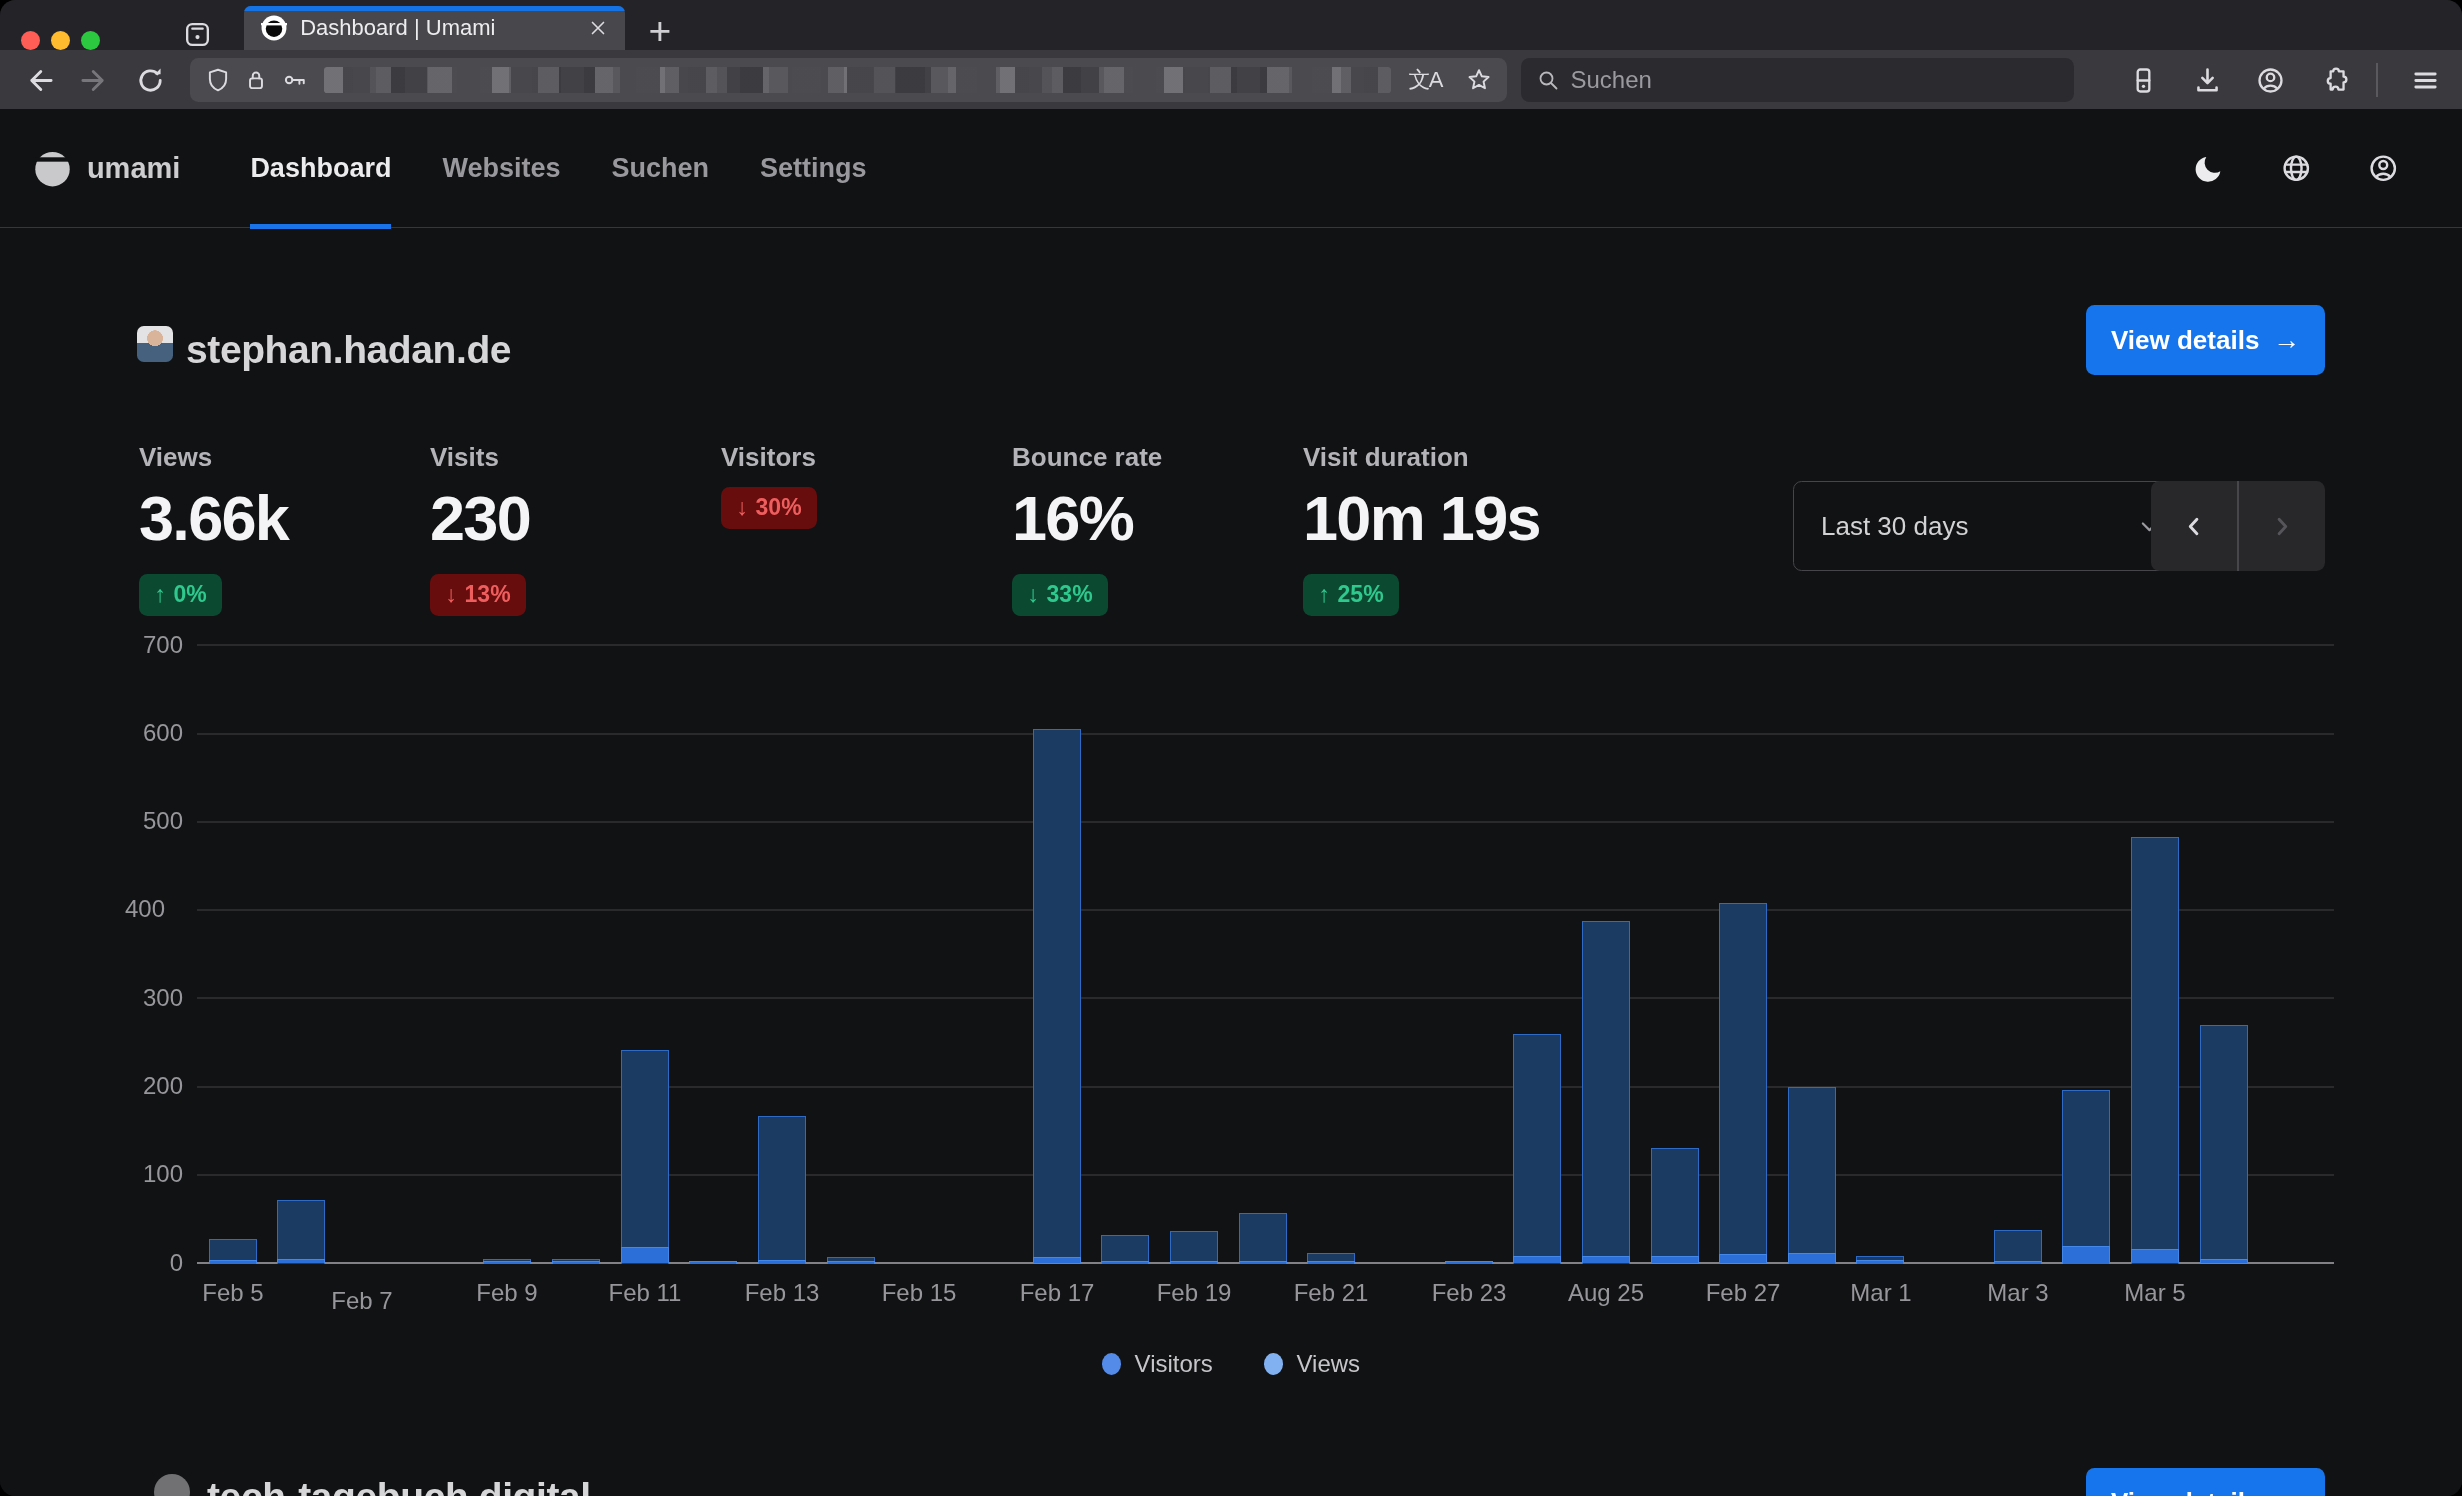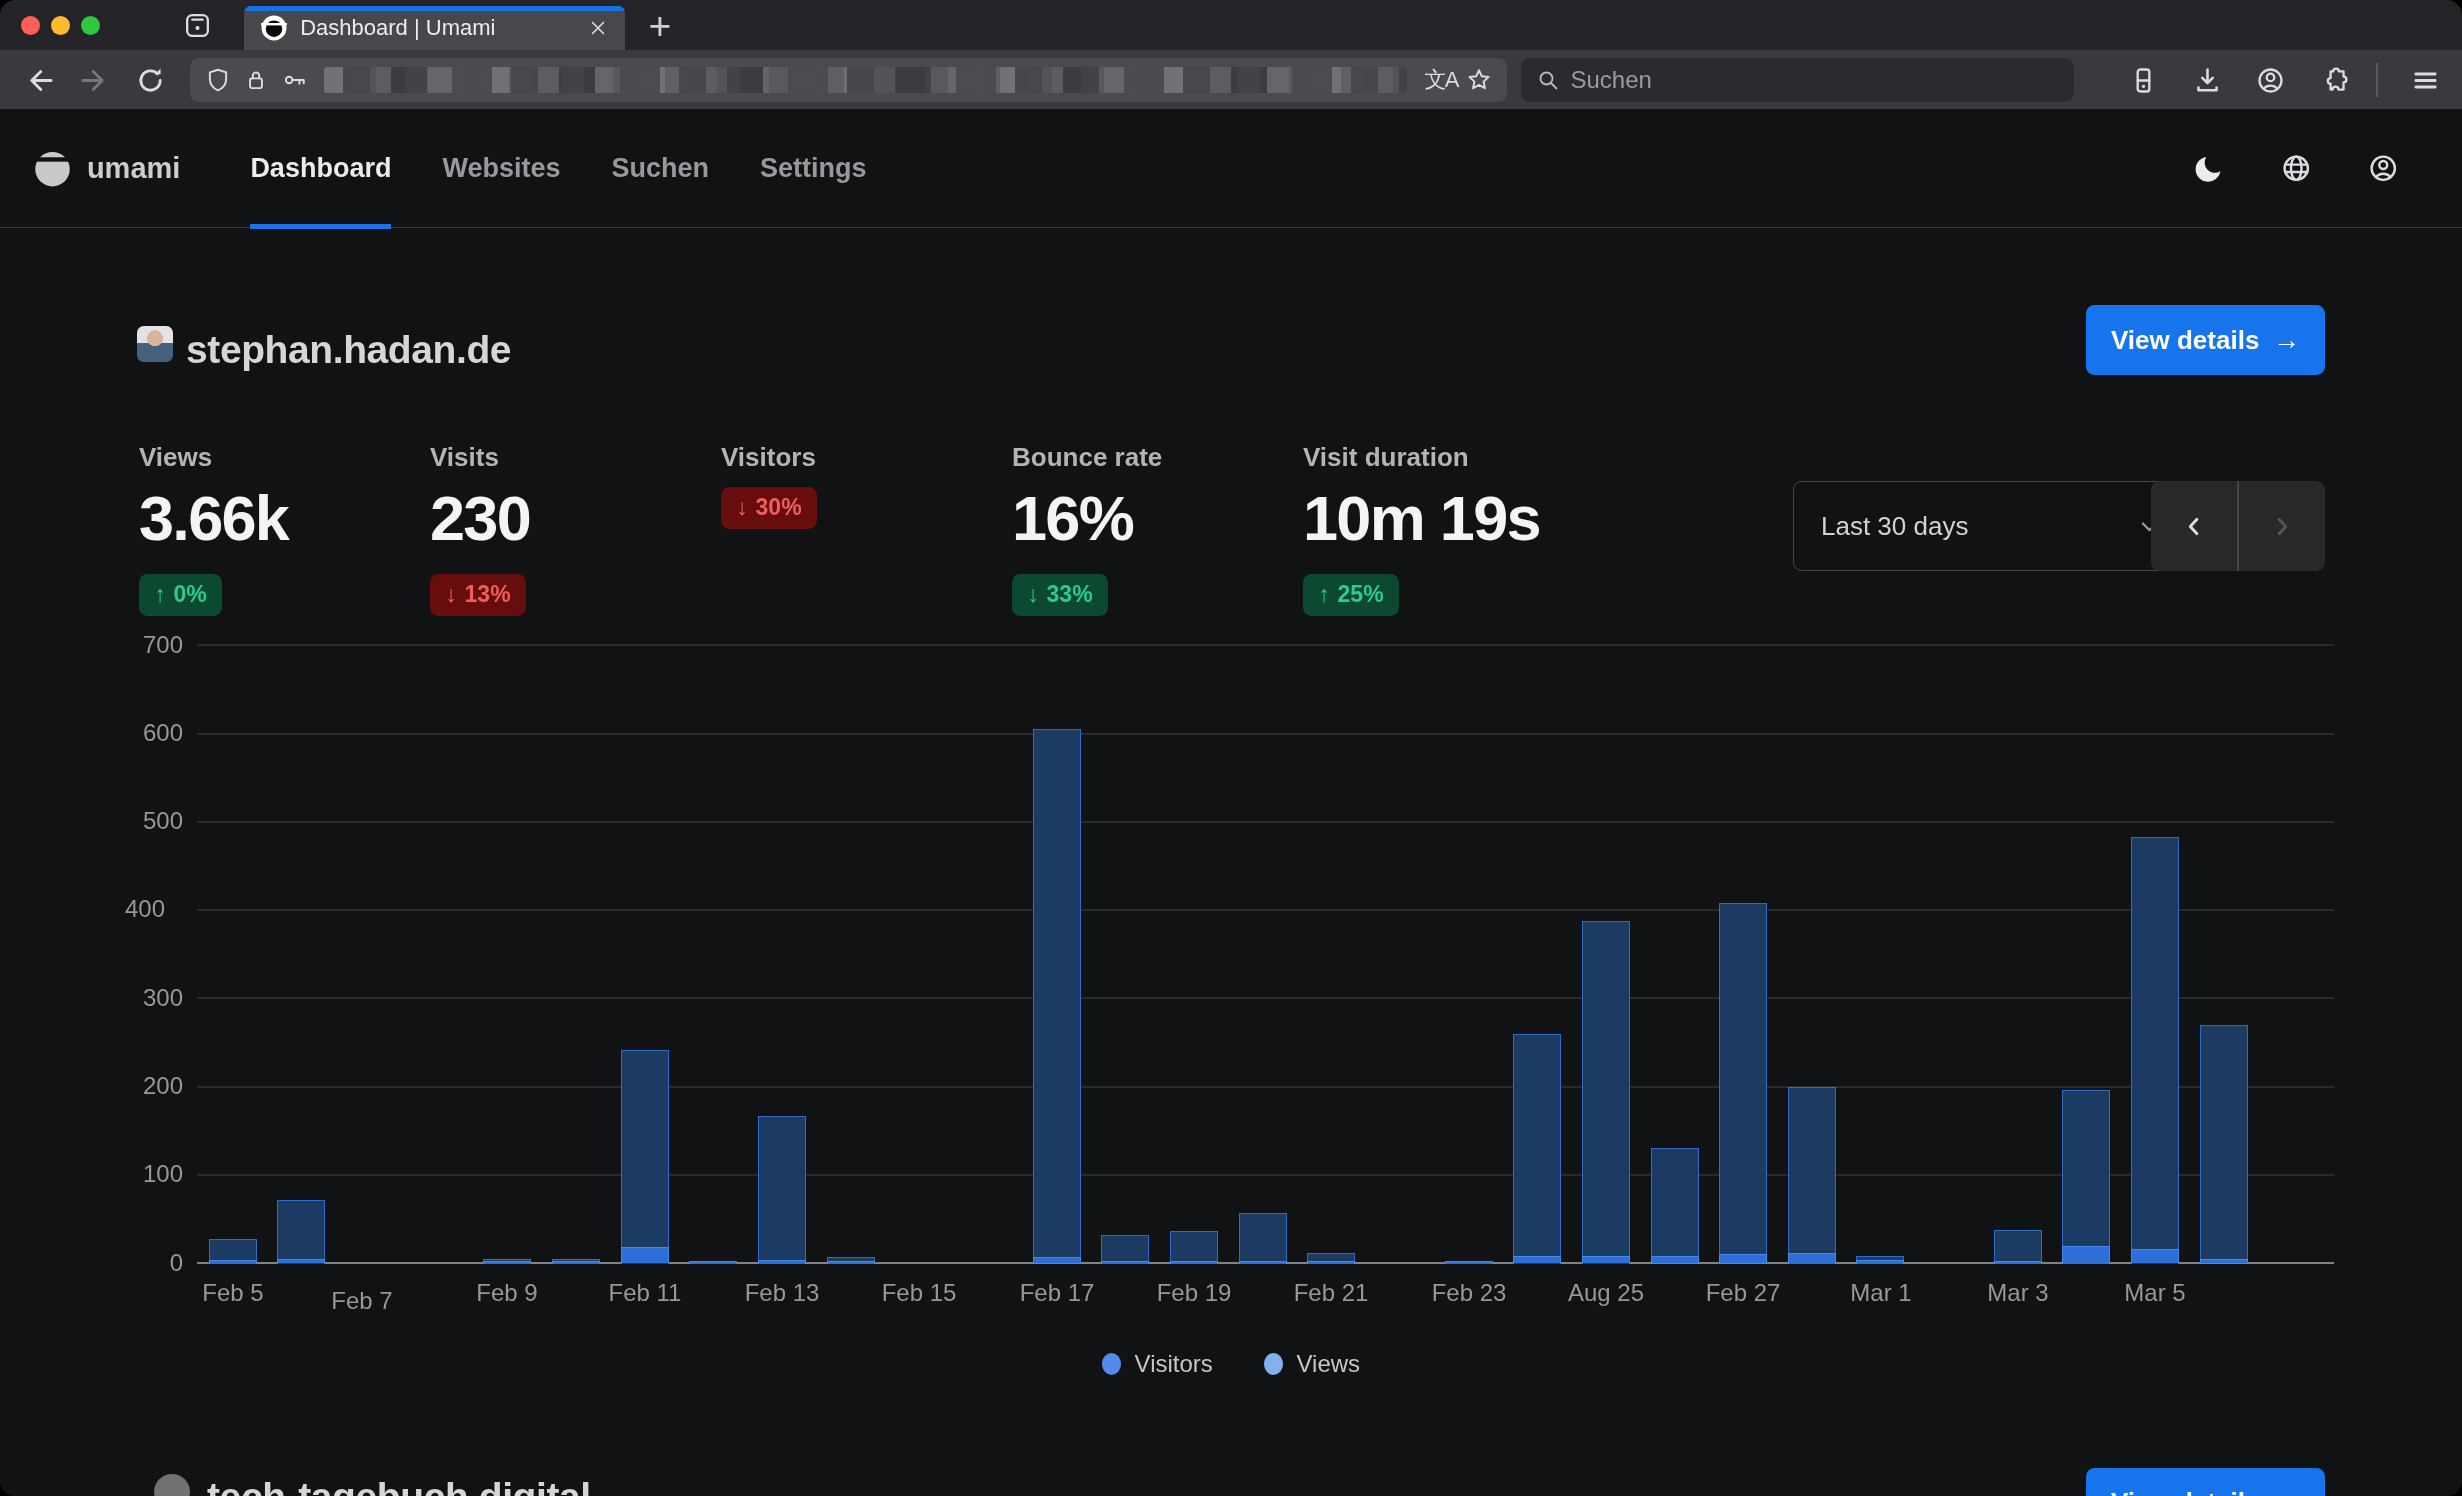--- a/index.html
+++ b/index.html
@@ -1,21 +1,21 @@
 <!DOCTYPE html>
 <html style="font-size:13.7px"><head>
 <meta charset="utf-8">
 <style>
   * { margin:0; padding:0; box-sizing:border-box; }
   html,body { width:2462px; height:1496px; background:#000; overflow:hidden;
     font-family:"Liberation Sans","DejaVu Sans",sans-serif; }
   .window { position:absolute; inset:0; border-radius:15.4px; overflow:hidden; background:#111214; }
 
   
-  .tabbar { position:absolute; top:0; left:0; right:0; height:50px; background:#242428; display:flex; align-items:center; }
+  .tabbar { position:absolute; top:0; left:0; right:0; height:50px; background:#242428; display:flex; align-items:flex-end; }
   .traffic { display:flex; gap:11px; margin-left:20.5px; }
   .traffic span { width:19px; height:19px; border-radius:50%; display:block; }
   .t-red{background:#ff5e57}.t-yellow{background:#febb2f}.t-green{background:#2bc840}
   .ffview { margin-left:82px; }
   .tab { position:relative; margin-left:31px; width:381px; height:44px; align-self:flex-end; background:#48484c;
          border-radius:6.8px 6.8px 0 0; display:flex; align-items:center; padding:0 15.4px 0 17px; overflow:hidden;}
   .tab-stripe { position:absolute; top:0; left:0; right:0; height:5.1px; background:#1673e6; }
   .tab-title { flex:1; margin-left:13.7px; font-size:22px; color:#ededf0; white-space:nowrap; }
   .newtab { margin-left:24px; color:#cfcfd3; font-size:39px; font-weight:300; line-height:1; }
 
@@ -23,21 +23,21 @@
   .navbtn { width:32.5px; height:32.5px; display:flex; align-items:center; justify-content:center; margin-right:24px; }
   .urlbar { width:1365px; height:44px; background:#4a4a4f; border-radius:8.5px; display:flex; align-items:center; padding:0 15.4px; }
   .urlbar svg { flex:0 0 auto; }
   .redacted { flex:1; height:26px; margin:0 17px; border-radius:2.6px;
     background:
       repeating-linear-gradient(90deg, rgba(120,120,124,.85) 0 19px, rgba(70,70,74,.9) 19px 46px, rgba(96,96,100,.85) 46px 67px, rgba(58,58,62,.9) 67px 103px, rgba(108,108,112,.8) 103px 128px, rgba(76,76,80,.9) 128px 168px),
       #4a4a4f;
     -webkit-mask:repeating-linear-gradient(90deg,#000 0 29px, rgba(0,0,0,.55) 29px 52px);
             mask:repeating-linear-gradient(90deg,#000 0 29px, rgba(0,0,0,.55) 29px 52px);
   }
-  .translate-glyph { font-size:22px; color:#dcdce0; letter-spacing:-1.7px; margin-right:8px; white-space:nowrap; }
+  .translate-glyph { font-size:22px; color:#dcdce0; letter-spacing:-1.7px; margin-right:24px; white-space:nowrap; }
   .searchbar { width:573px; height:44px; margin-left:13.7px; background:#2b2b2f; border-radius:8.5px; display:flex; align-items:center; padding:0 15.4px; }
   .searchbar .ph { margin-left:10.3px; font-size:24px; color:#9a9a9f; }
   .tb-icons { display:flex; align-items:center; margin-left:22px; }
   .tb-icons .navbtn { margin-right:0; margin-left:31px; }
   .vsep { width:1.7px; height:34px; background:#5a5a5e; margin-left:26px; }
 
   
   .page { position:absolute; top:109px; left:0; right:0; bottom:0; background:#111214; }
 
   .appheader { position:absolute; top:0; left:0; right:0; height:119px; border-bottom:1.7px solid #37373b;

